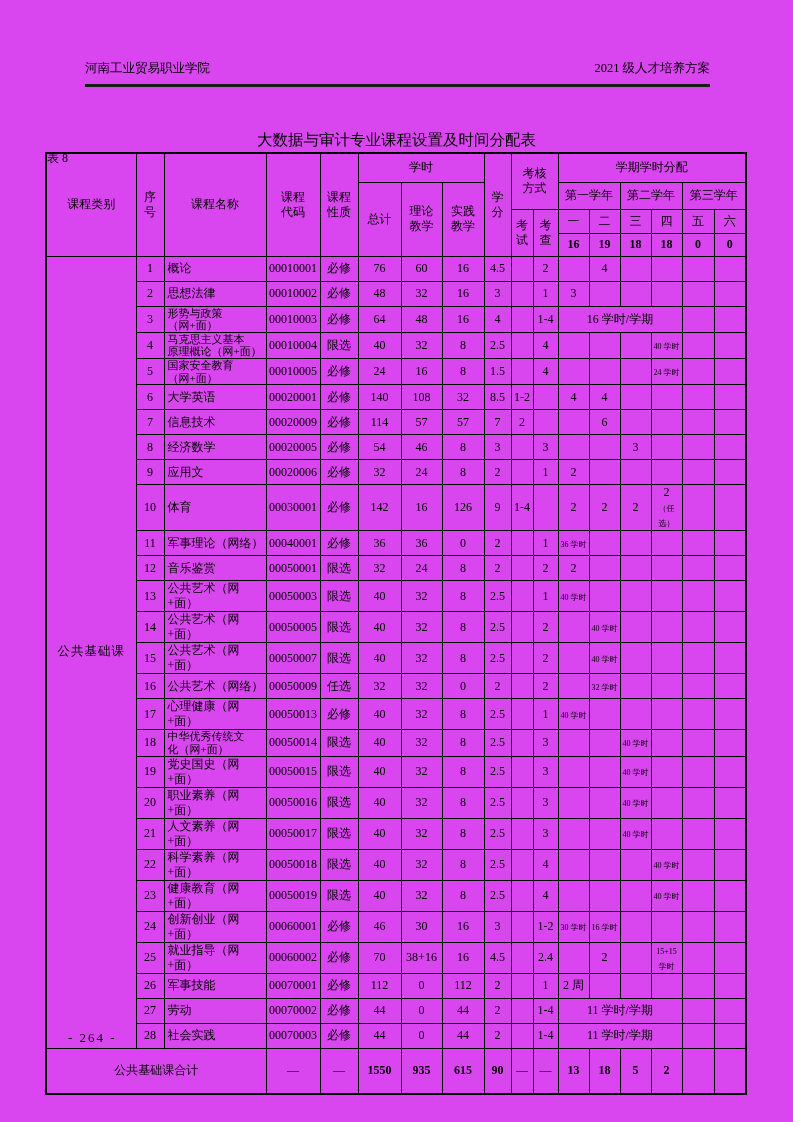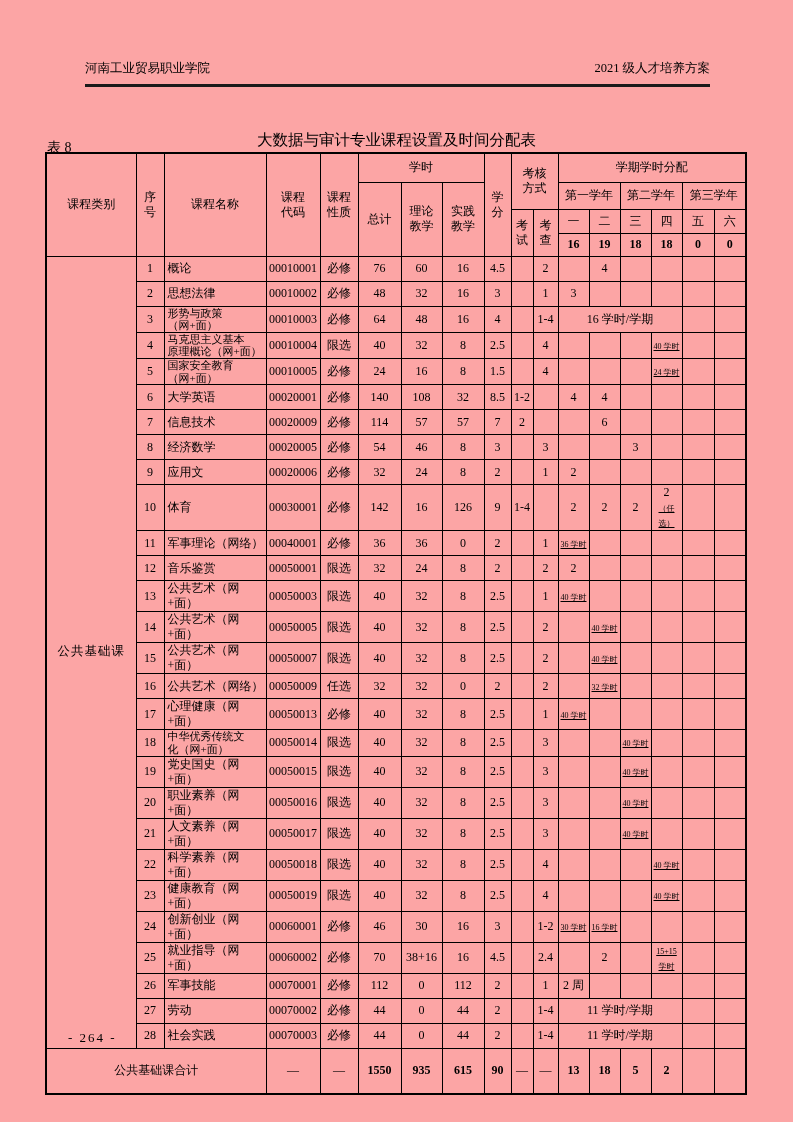--- a/index.html
+++ b/index.html
@@ -1,38 +1,38 @@
 <!DOCTYPE html>
 <html><head>
 <meta charset="utf-8">
 <style>
   * { box-sizing: border-box; }
   html,body { margin:0; padding:0; background:#e8e8e8; }
   .page {
     position: relative;
     width: 793px; height: 1122px;
     margin: 0 auto;
-    background: #fca5a5;
+    background: #d946ef;
     color: #000;
     font-family: "Liberation Serif", "DejaVu Serif", serif;
     overflow: hidden;
   }
   .doc-header {
     position: absolute; top: 60px; left: 85px; right: 83px;
     display: flex; justify-content: space-between;
     font-size: 12.5px;
     padding-bottom: 7px;
     border-bottom: 3px solid #1a1a1a;
   }
   .section-title {
     position: absolute; top: 101px; left: 115px;
     font-size: 15.5px; font-weight: bold;
   }
   .caption-row { position: absolute; top: 130px; left: 0; width: 100%; height: 20px; }
-  .table-label { position: absolute; left: 47px; top: 9px; font-size: 14px; }
+  .table-label { position: absolute; left: 47px; top: 20px; font-size: 12px; }
   .table-caption { text-align: center; font-size: 15.5px; font-weight: normal; }
   table.course-table {
     position: absolute; top: 152px; left: 45px;
     width: 700px;
     border-collapse: collapse;
     table-layout: fixed;
     border: 2px solid #000;
     font-size: 12px;
     text-align: center;
   }
@@ -45,21 +45,21 @@
     overflow: hidden;
   }
   .course-table thead tr.hr1 { height: 29px; }
   .course-table thead tr.hr2 { height: 27px; }
   .course-table thead tr.hr3 { height: 24px; }
   .course-table thead tr.hr4 { height: 23px; }
   .course-table thead th.weeks { font-weight: bold; }
   .course-table tbody td { height: 25px; }
   .course-table td.name { text-align: left; padding-left: 3px; }
   .course-table td.two-line { font-size: 11px; line-height: 1.15; }
-  .course-table .sm { font-size: 8px; line-height: 1.1; text-decoration: underline; }
+  .course-table .sm { font-size: 8px; line-height: 1.1; }
   .course-table tr.total-row td { height: 46px; }
   .course-table td.b { font-weight: bold; }
   .course-table td.cat { font-size: 12.5px; letter-spacing: 1px; }
   .page-number {
     position: absolute; top: 1030px; left: 68px;
     font-size: 13px; letter-spacing: 2px;
   }
 </style>
 </head>
 <body>

